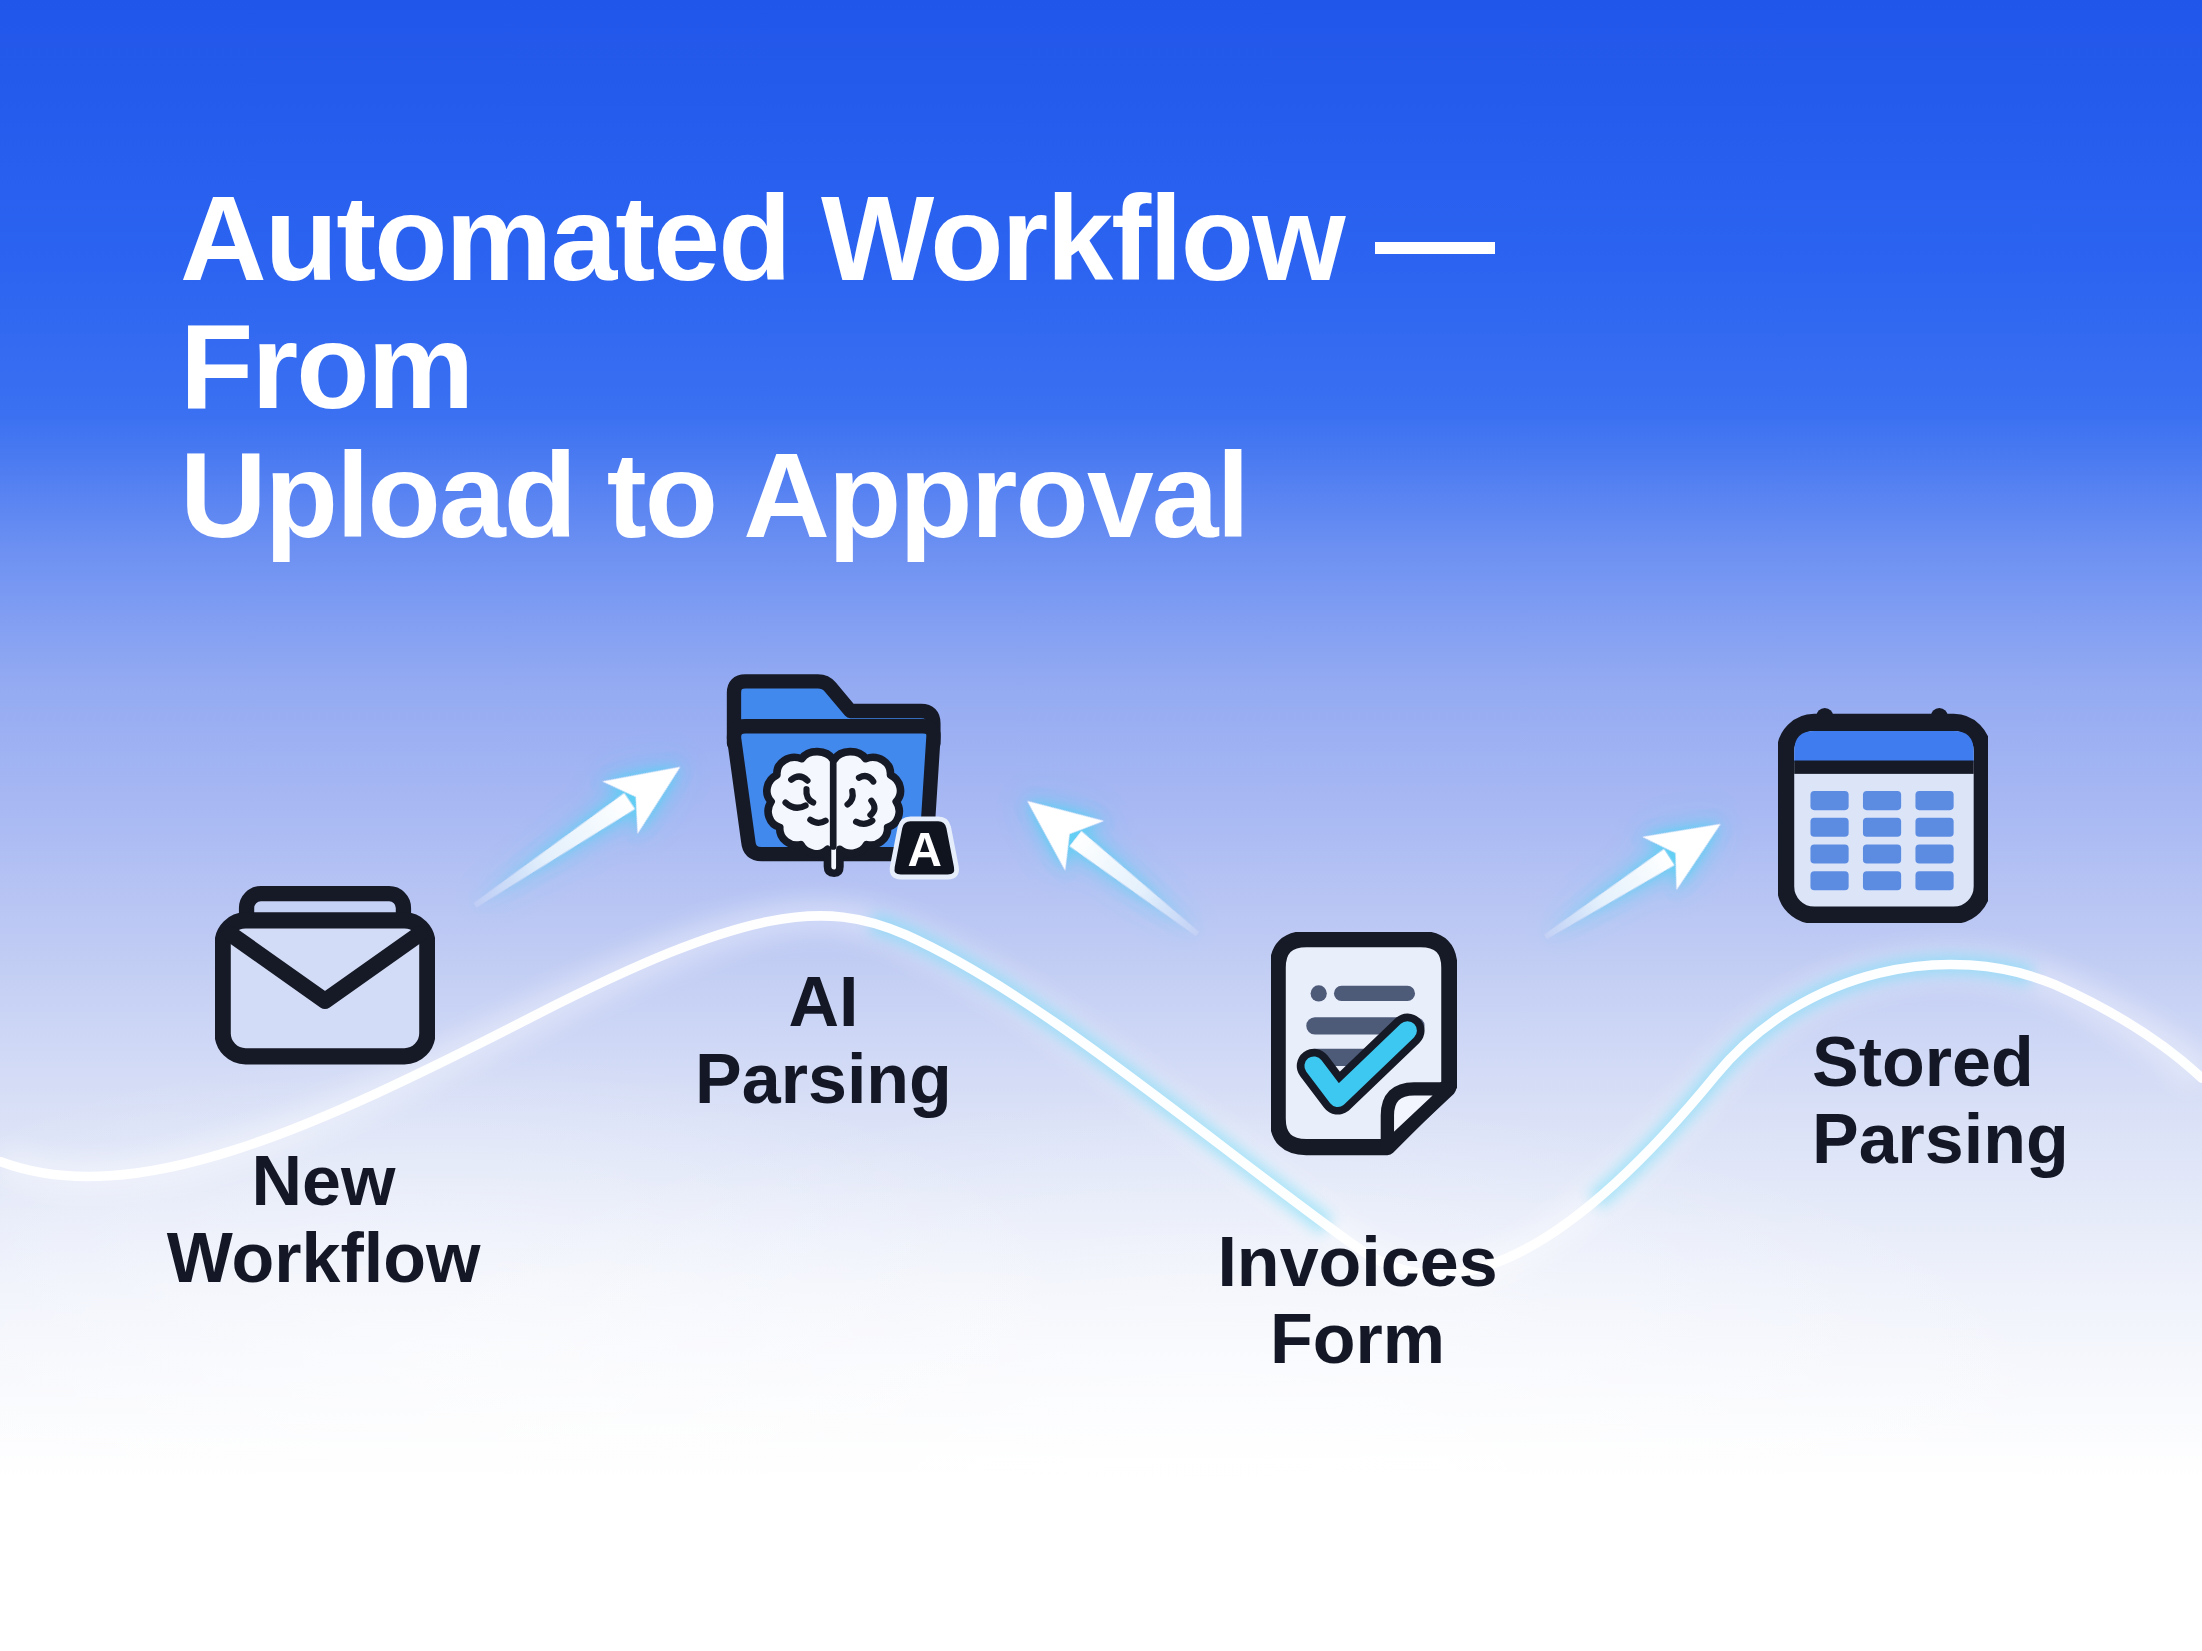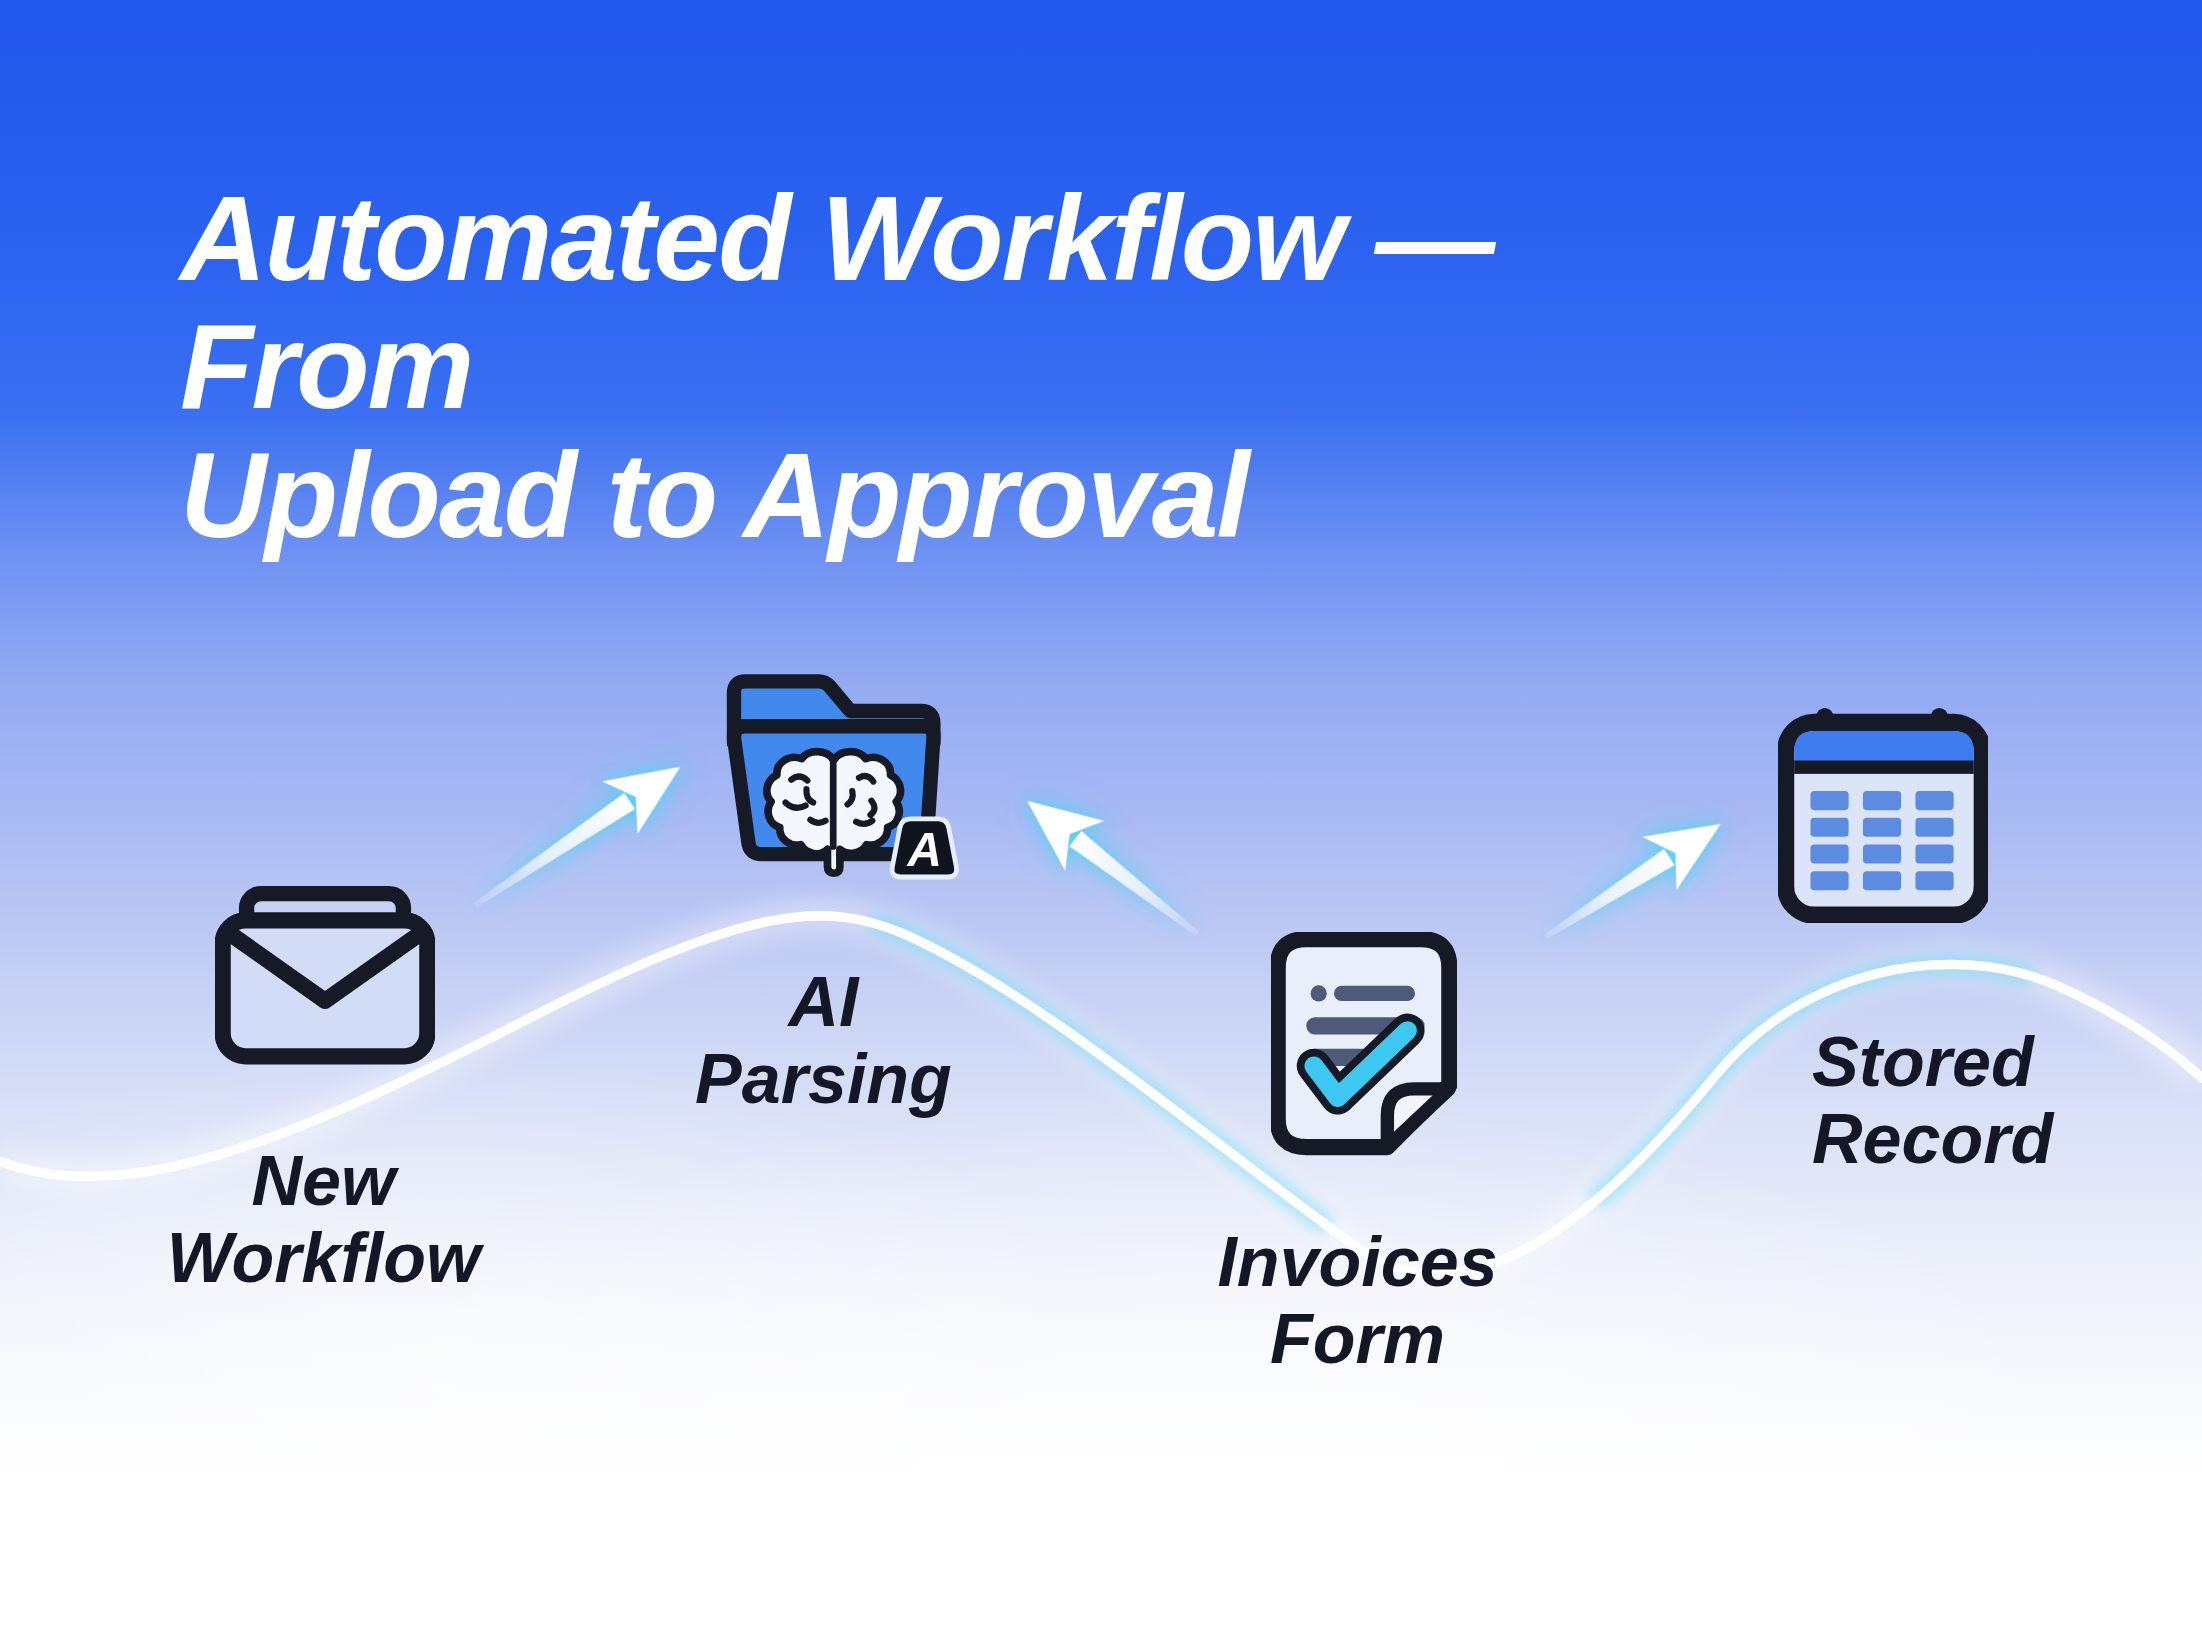--- a/index.html
+++ b/index.html
@@ -18,21 +18,20 @@
         var(--bg-top) 0%,
         var(--bg-blue-hold) 18%,
         #3a70f1 28%,
         #6c90f2 37%,
         #93aaf2 46%,
         var(--bg-lavender) 55%,
         #c2cdf4 65%,
         #dbe2f7 76%,
         #eff2fb 87%,
         var(--bg-bottom) 100%);
-    font-style: italic;
   }
 
   .page-title {
     position: absolute;
     left: 180px;
     top: 174px;
     width: 1625px;
     font-size: 120px;
     font-weight: 700;
     letter-spacing: -1.9px;
@@ -170,16 +169,16 @@
     </g>
   </svg>
 
   <div class="step-label centered" id="label-new-invoices">New
 Workflow</div>
   <div class="step-label centered" id="label-ai-parsing">AI
 Parsing</div>
   <div class="step-label centered" id="label-approval-form">Invoices
 Form</div>
   <div class="step-label" id="label-stored-record">Stored
-Record</div>
+Parsing</div>
 
 </div>
 
 
 </body></html>

